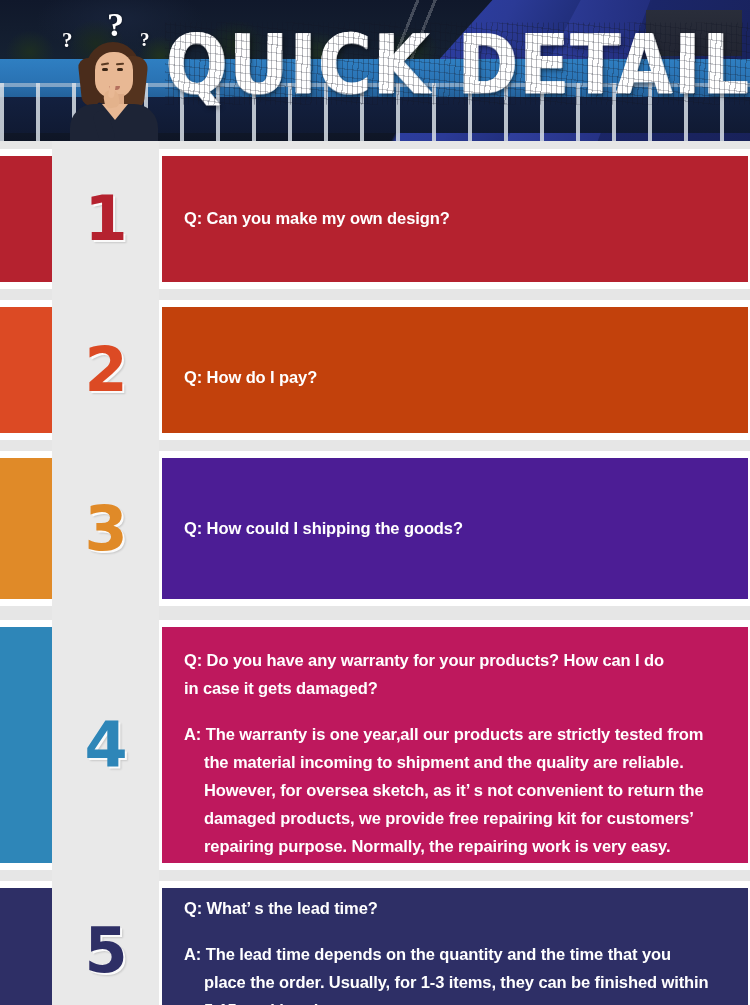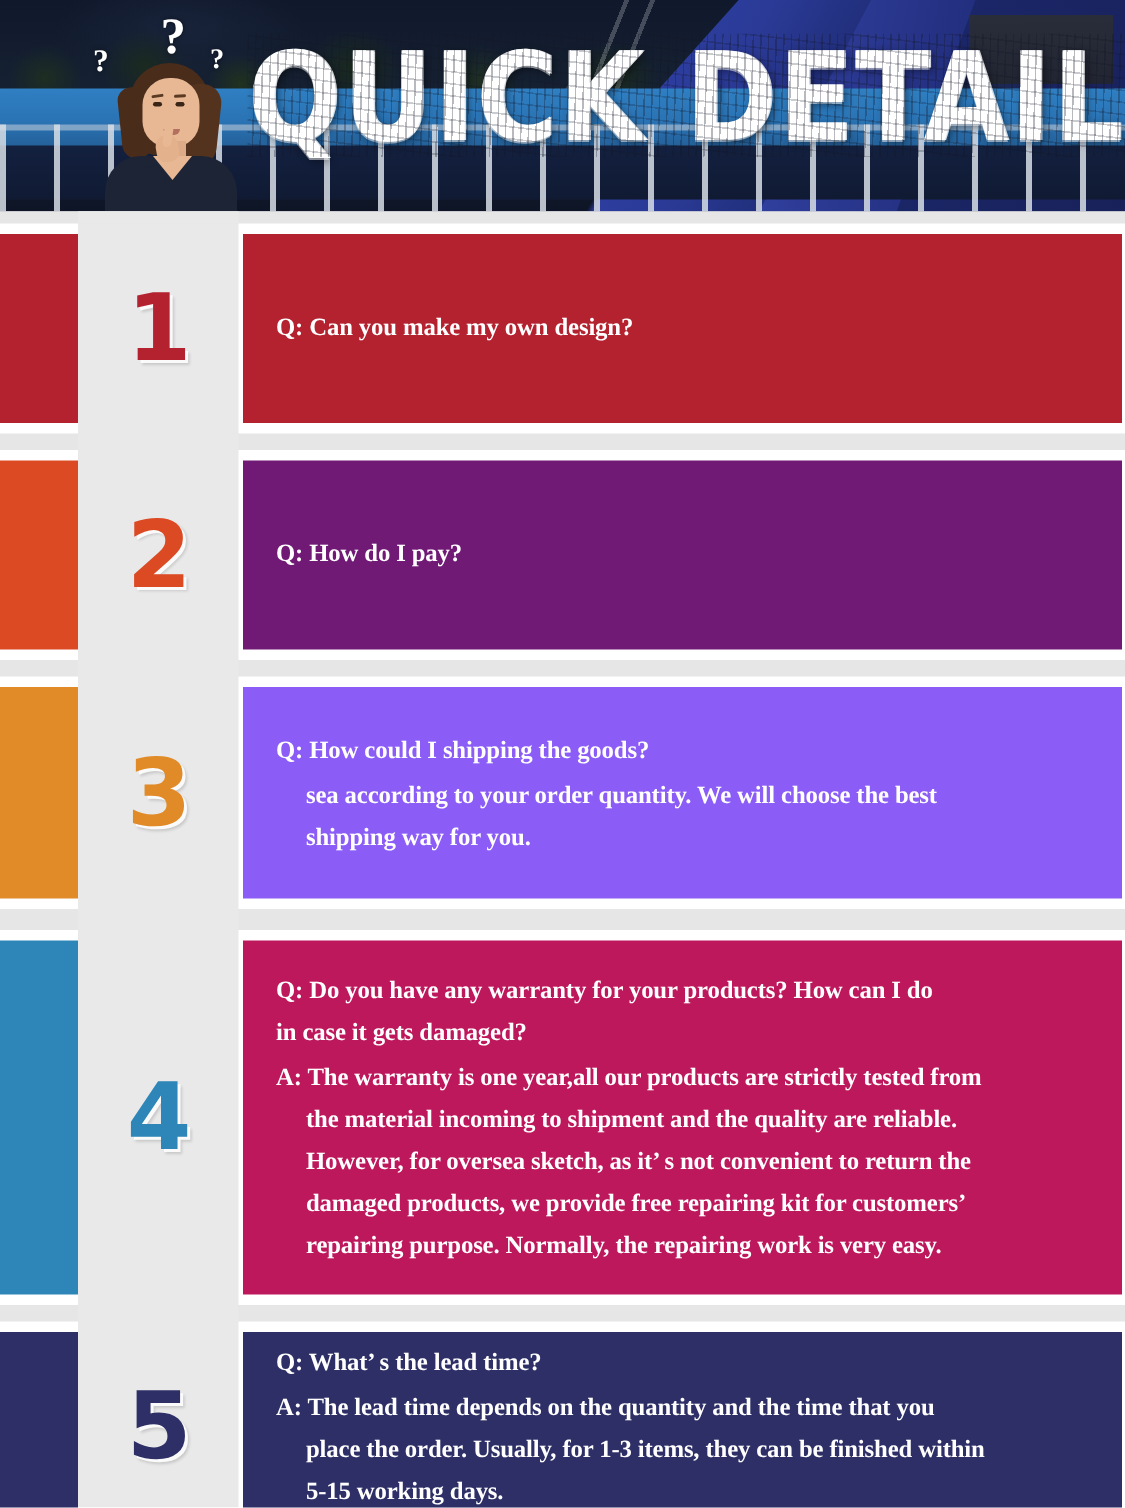--- a/index.html
+++ b/index.html
@@ -201,26 +201,27 @@
     letter-spacing: -1px;
     text-shadow: 2px 2px 0 rgba(255,255,255,.9), 3px 3px 2px rgba(0,0,0,.14);
   }
   .panel {
     position: absolute; left: 162px; right: 2px; top: 7px; bottom: 7px;
     padding: 14px 16px 14px 22px;
     display: flex; flex-direction: column; justify-content: center;
   }
   .q, .a {
     color: #ffffff;
-    font-family: Liberation Serif, serif;
+    font-family: Liberation Sans, sans-serif;
     font-weight: 700;
     font-size: 16.5px;
     line-height: 28px;
     letter-spacing: -0.1px;
     white-space: pre-line;
+    margin-top: 16px;
   }
   .q { margin-bottom: 2px; }
   .a { text-indent: 0; }
   .a .cont { display: block; padding-left: 20px; }
   .gray-strip  { width: 750px; background: #e6e6e6; }
   .gray-strip .side-fill { position: absolute; left: 52px; width: 107px; top:0; bottom:0; background:#e9e9e9; }
 </style>
 </head>
 <body>
 
@@ -281,36 +282,35 @@
           </div>
         </div>
         <div class="gray-strip" style="height: 11px; position: relative;">
           <div class="side-fill"></div>
         </div>
         <div class="row" style="height: 140px;">
           <div class="sidebar-bar" style="background: rgb(220, 74, 36);"></div>
           <div class="num-cell">
             <div class="num" style="color: rgb(220, 74, 36);">2</div>
           </div>
-          <div class="panel" style="background: #701a75;">
+          <div class="panel" style="background: #c2410c;">
             <div class="q">Q: How do I pay?</div>
           </div>
         </div>
         <div class="gray-strip" style="height: 11px; position: relative;">
           <div class="side-fill"></div>
         </div>
         <div class="row" style="height: 155px;">
           <div class="sidebar-bar" style="background: rgb(224, 138, 40);"></div>
           <div class="num-cell">
             <div class="num" style="color: rgb(224, 138, 40);">3</div>
           </div>
-          <div class="panel" style="background: #8b5cf6;">
+          <div class="panel" style="background: #4c1d95;">
             <div class="q">Q: How could I shipping the goods?</div>
-            <div class="a"><span class="cont">sea according to your order quantity. We will choose the best
-shipping way for you.</span></div>
+            <div class="a"></div>
           </div>
         </div>
         <div class="gray-strip" style="height: 14px; position: relative;">
           <div class="side-fill"></div>
         </div>
         <div class="row" style="height: 250px;">
           <div class="sidebar-bar" style="background: rgb(46, 134, 184);"></div>
           <div class="num-cell">
             <div class="num" style="color: rgb(46, 134, 184);">4</div>
           </div>

